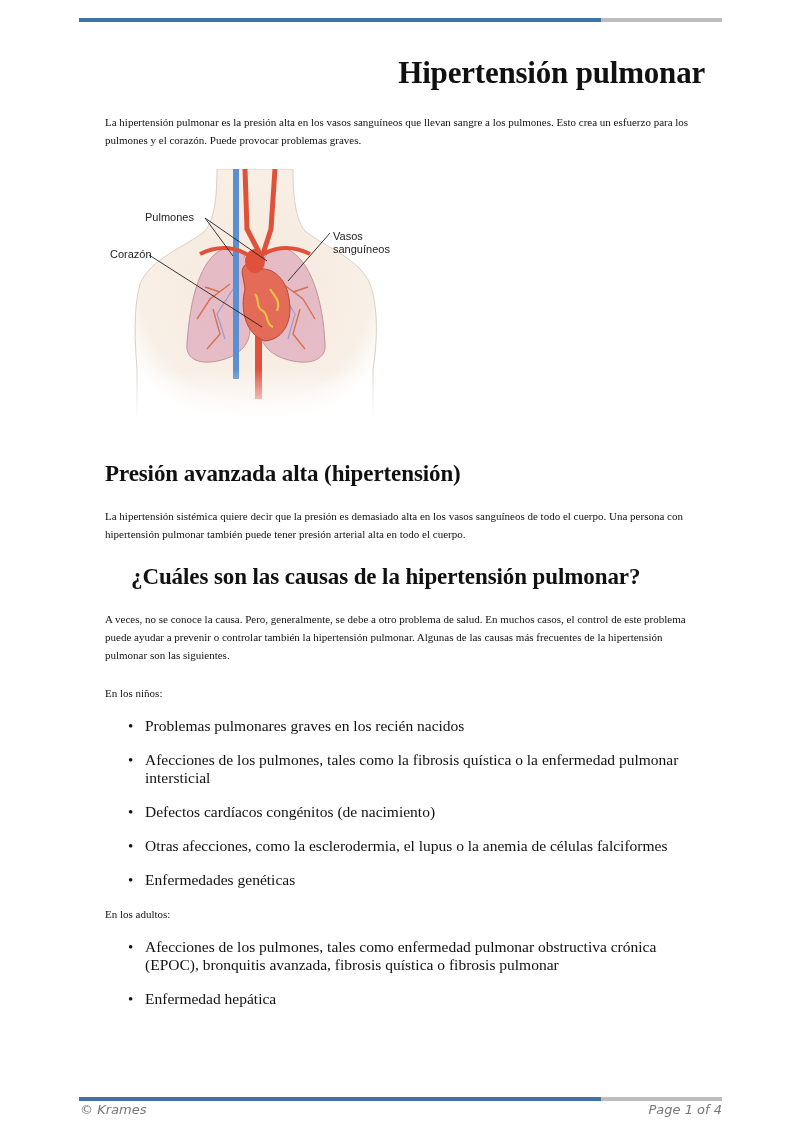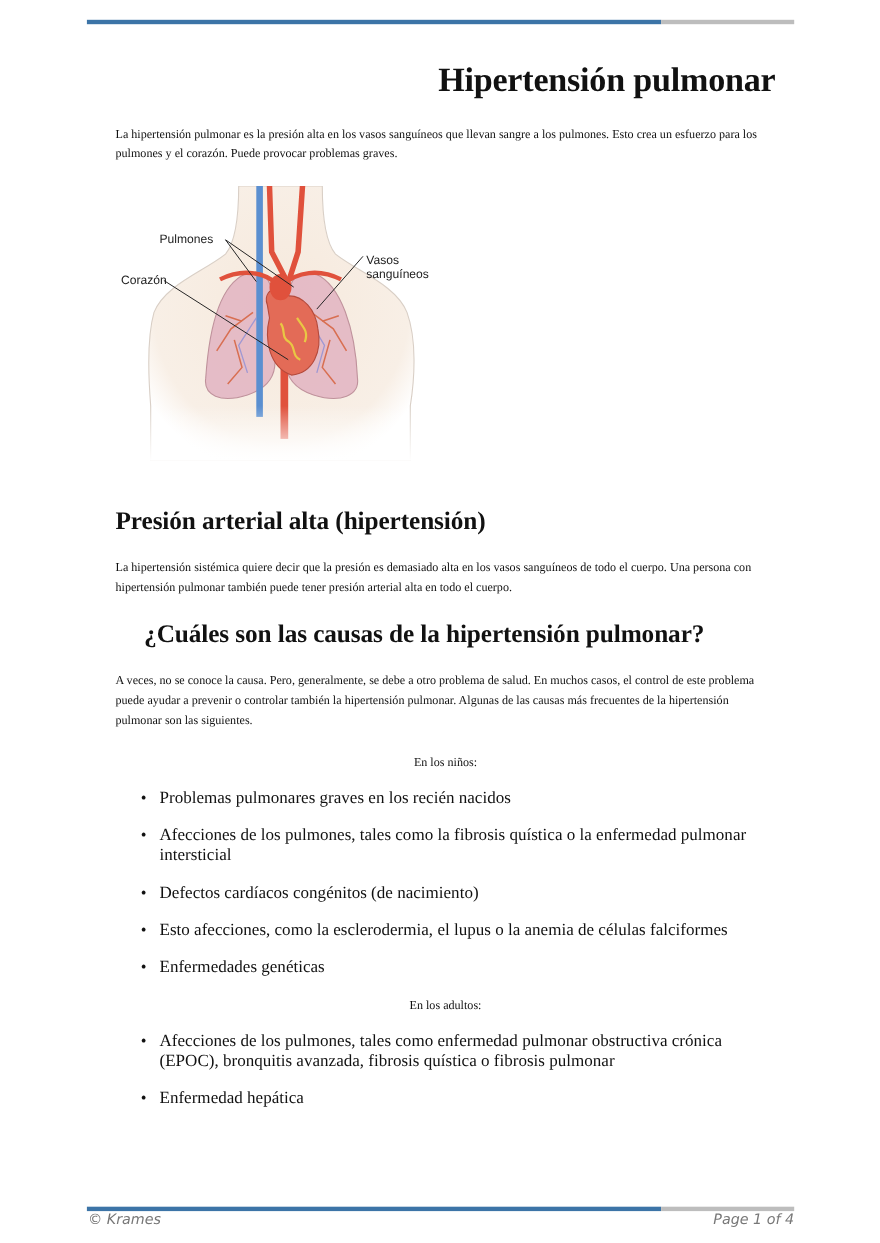--- a/index.html
+++ b/index.html
@@ -13,21 +13,21 @@
     .content { position: absolute; left: 105px; top: 55px; width: 600px; }
     h1 { font-size: 31px; font-weight: bold; margin: 0 0 22px 0; letter-spacing: -0.2px; text-align: right; }
     h2 { font-size: 23px; font-weight: bold; margin: 0; letter-spacing: -0.1px; }
     p { font-size: 11px; line-height: 18px; margin: 0; }
     .p1 { margin-bottom: 20px; }
     .figure { position: relative; width: 300px; height: 250px; margin-left: 0px; margin-bottom: 42px; }
     .h2a { margin-bottom: 20px; }
     .p2 { margin-bottom: 21px; }
     .h2b { margin-bottom: 20px; margin-left: 26px; }
     .p3 { margin-bottom: 20px; }
-    .sub { margin-bottom: 15px; text-align: center; }
+    .sub { margin-bottom: 15px; }
     ul { margin: 0; padding: 0 0 0 40px; list-style: none; }
     li { font-size: 15.5px; line-height: 18px; position: relative; margin-bottom: 16px; }
     li::before { content: "•"; position: absolute; left: -17px; top: 0; font-size: 15px; }
     .ul1 { margin-bottom: 0px; }
     .footer-left, .footer-right { position: absolute; top: 1102px; font-family: "DejaVu Sans", sans-serif;
       font-style: italic; font-size: 13px; color: #777; }
     .footer-left { left: 80px; }
     .footer-right { right: 78px; }
     .label { font-family: "Liberation Sans", "DejaVu Sans", sans-serif; font-size: 11px; fill: #222; }
   </style>
@@ -96,32 +96,32 @@
         <path d="M225 64 L183 112"></path>
       </g>
       <text class="label" x="40" y="52">Pulmones</text>
       <text class="label" x="5" y="89">Corazón</text>
       <text class="label" x="228" y="71">Vasos</text>
       <text class="label" x="228" y="84">sanguíneos</text>
       <rect x="0" y="200" width="300" height="50" fill="url(#fade)"></rect>
     </svg>
   </div>
 
-  <h2 class="h2a">Presión arterial alta (hipertensión)</h2>
+  <h2 class="h2a">Presión avanzada alta (hipertensión)</h2>
   <p class="p2">La hipertensión sistémica quiere decir que la presión es demasiado alta en los vasos sanguíneos de todo el cuerpo. Una persona con hipertensión pulmonar también puede tener presión arterial alta en todo el cuerpo.</p>
 
   <h2 class="h2b">¿Cuáles son las causas de la hipertensión pulmonar?</h2>
   <p class="p3">A veces, no se conoce la causa. Pero, generalmente, se debe a otro problema de salud. En muchos casos, el control de este problema puede ayudar a prevenir o controlar también la hipertensión pulmonar. Algunas de las causas más frecuentes de la hipertensión pulmonar son las siguientes.</p>
 
   <p class="sub">En los niños:</p>
   <ul class="ul1">
     <li>Problemas pulmonares graves en los recién nacidos</li>
     <li>Afecciones de los pulmones, tales como la fibrosis quística o la enfermedad pulmonar intersticial</li>
     <li>Defectos cardíacos congénitos (de nacimiento)</li>
-    <li>Esto afecciones, como la esclerodermia, el lupus o la anemia de células falciformes</li>
+    <li>Otras afecciones, como la esclerodermia, el lupus o la anemia de células falciformes</li>
     <li>Enfermedades genéticas</li>
   </ul>
 
   <p class="sub">En los adultos:</p>
   <ul>
     <li>Afecciones de los pulmones, tales como enfermedad pulmonar obstructiva crónica (EPOC), bronquitis avanzada, fibrosis quística o fibrosis pulmonar</li>
     <li>Enfermedad hepática</li>
   </ul>
 </div>
 

